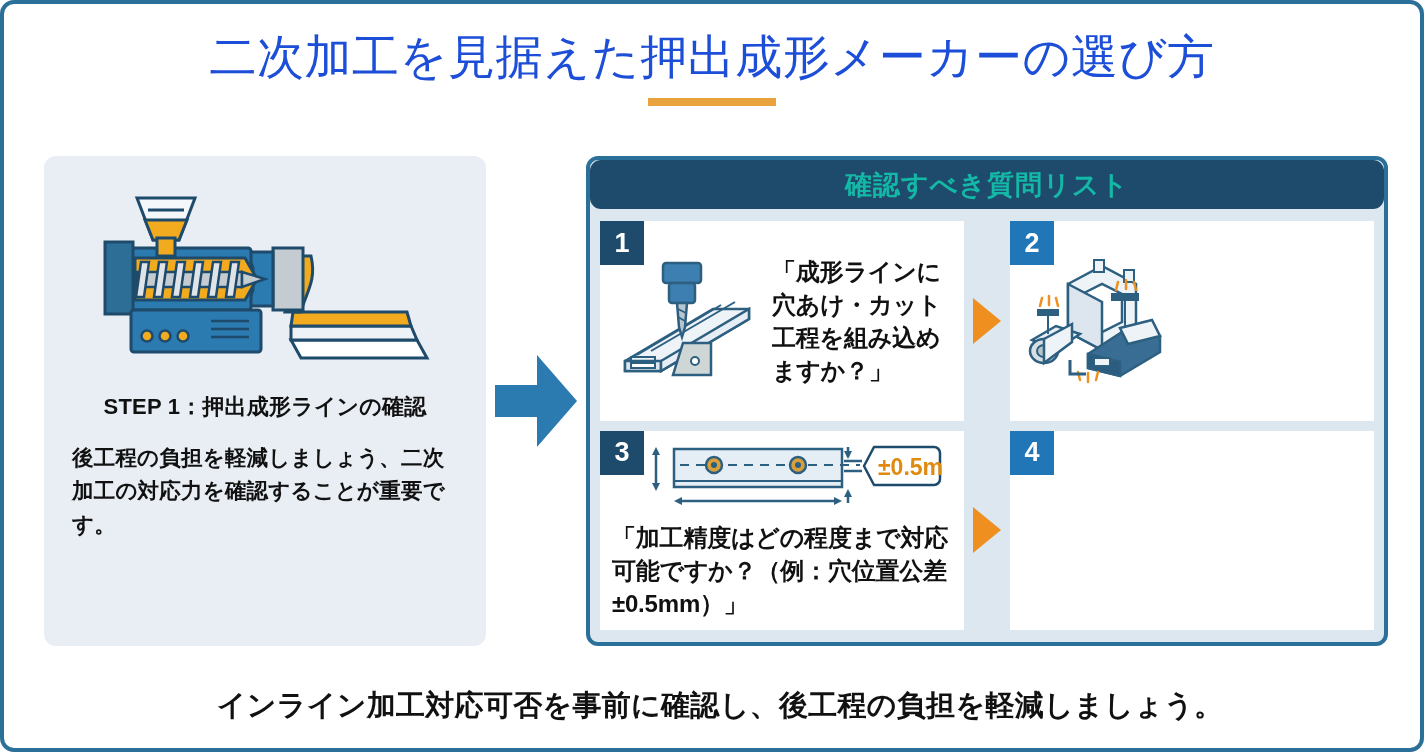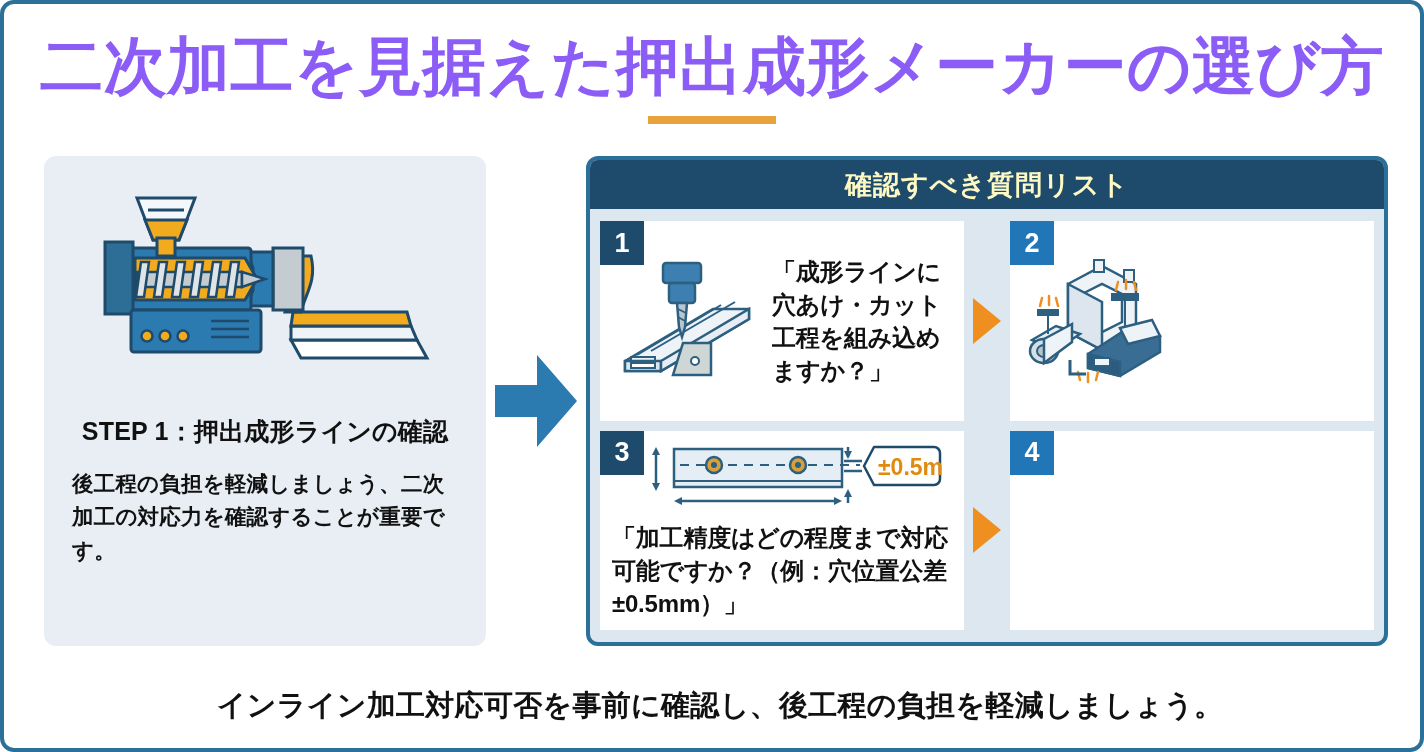--- a/index.html
+++ b/index.html
@@ -13,21 +13,21 @@
     position: relative;
     width: 1424px; height: 752px;
     background: #ffffff;
     border: 4px solid #2b7099;
     border-radius: 14px;
   }
 
   
   .title-wrap { text-align: center; padding-top: 26px; }
   .title {
-    font-size: 63px; font-weight: 700; color: #8b5cf6;
+    font-size: 47px; font-weight: 400; color: #1d4ed8;
     letter-spacing: 0.5px; line-height: 1.15;
   }
   .title-rule {
     width: 128px; height: 8px; background: #e8a33d;
     margin: 14px auto 0;
   }
 
   
   .columns {
     position: absolute; top: 152px; left: 40px;
@@ -38,22 +38,22 @@
   
   .left-panel {
     width: 442px; height: 490px;
     background: #e8eef4;
     border-radius: 12px;
     padding: 26px 28px;
     display: flex; flex-direction: column;
   }
   .machine-art { height: 200px; display: flex; align-items: center; justify-content: center; }
   .step-label {
-    margin-top: 33px;
-    font-size: 25px; font-weight: 700; color: #111;
+    margin-top: 10px;
+    font-size: 22px; font-weight: 700; color: #111;
     text-align: center; letter-spacing: 0.2px;
   }
   .step-body {
     margin-top: 20px;
     font-size: 21.5px; font-weight: 700; color: #111;
     line-height: 1.55; letter-spacing: 0.2px;
   }
 
   
   .big-arrow-zone {
@@ -65,24 +65,24 @@
   .right-panel {
     width: 802px; height: 490px;
     background: #dde7ef;
     border: 4px solid #2b7099;
     border-radius: 12px;
     overflow: hidden;
     display: flex; flex-direction: column;
   }
   .panel-header {
     background: #1e4a6b;
-    color: #fef9c3;
+    color: #14b8a6;
     height: 52px;
     display: flex; align-items: center; justify-content: center;
-    font-size: 27px; font-weight: 700; letter-spacing: 1px;
+    font-size: 27px; font-weight: 700; letter-spacing: 1px; border-radius: 11px;
   }
   .grid {
     flex: 1;
     display: grid;
     grid-template-columns: 1fr 46px 1fr;
     grid-template-rows: 1fr 1fr;
     gap: 10px 0;
     padding: 12px 10px 12px 10px;
   }
   .card {

